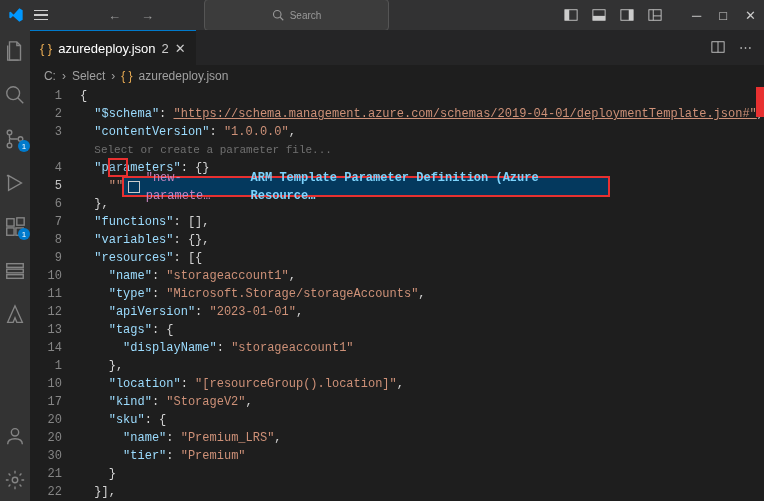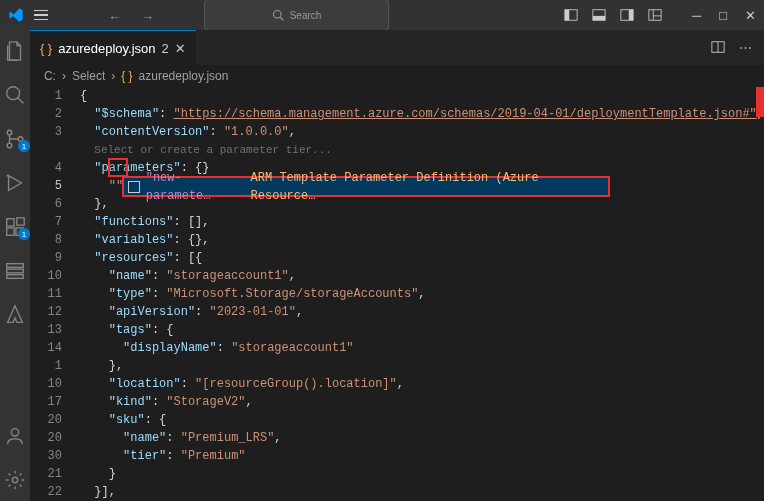--- a/index.html
+++ b/index.html
@@ -197,21 +197,21 @@
   padding: 0 4px;
   font-size: 12px;
   gap: 6px;
 }
 .suggest-icon {
   width: 12px;
   height: 12px;
   border: 1px solid #ccc;
 }
 .suggest-label { color: #c586c0; }
-.suggest-desc { color: #fdba74; margin-left: auto; }
+.suggest-desc { color: #7dd3fc; margin-left: auto; font-weight: bold; }
 .minimap {
   position: absolute;
   top: 0;
   right: 0;
   width: 8px;
   height: 30px;
   background: #e83030;
 }
 svg { display: block; }
 </style>
@@ -381,21 +381,21 @@
           <div class="line">20</div>
           <div class="line">20</div>
           <div class="line">30</div>
           <div class="line">21</div>
           <div class="line">22</div>
         </div>
       <div class="code">
         <div class="line"><span class="brace">{</span></div>
         <div class="line">  <span class="key">"$schema"</span><span class="colon">: </span><span class="url">"https://schema.management.azure.com/schemas/2019-04-01/deploymentTemplate.json#"</span><span class="colon">,</span></div>
         <div class="line">  <span class="key">"contentVersion"</span><span class="colon">: </span><span class="string">"1.0.0.0"</span><span class="colon">,</span></div>
-        <div class="line">  <span class="hint">Select or create a parameter tier...</span></div>
+        <div class="line">  <span class="hint">Select or create a parameter file...</span></div>
         <div class="line">  <span class="key">"parameters"</span><span class="colon">: </span><span class="brace">{}</span></div>
         <div class="line"><span class="string">    ""</span></div>
         <div class="line"><span class="brace">  },</span></div>
         <div class="line">  <span class="key">"functions"</span><span class="colon">: </span><span class="brace">[]</span><span class="colon">,</span></div>
         <div class="line">  <span class="key">"variables"</span><span class="colon">: </span><span class="brace">{}</span><span class="colon">,</span></div>
         <div class="line">  <span class="key">"resources"</span><span class="colon">: </span><span class="brace">[{</span></div>
         <div class="line">    <span class="key">"name"</span><span class="colon">: </span><span class="string">"storageaccount1"</span><span class="colon">,</span></div>
         <div class="line">    <span class="key">"type"</span><span class="colon">: </span><span class="string">"Microsoft.Storage/storageAccounts"</span><span class="colon">,</span></div>
         <div class="line">    <span class="key">"apiVersion"</span><span class="colon">: </span><span class="string">"2023-01-01"</span><span class="colon">,</span></div>
         <div class="line">    <span class="key">"tags"</span><span class="colon">: </span><span class="brace">{</span></div>

